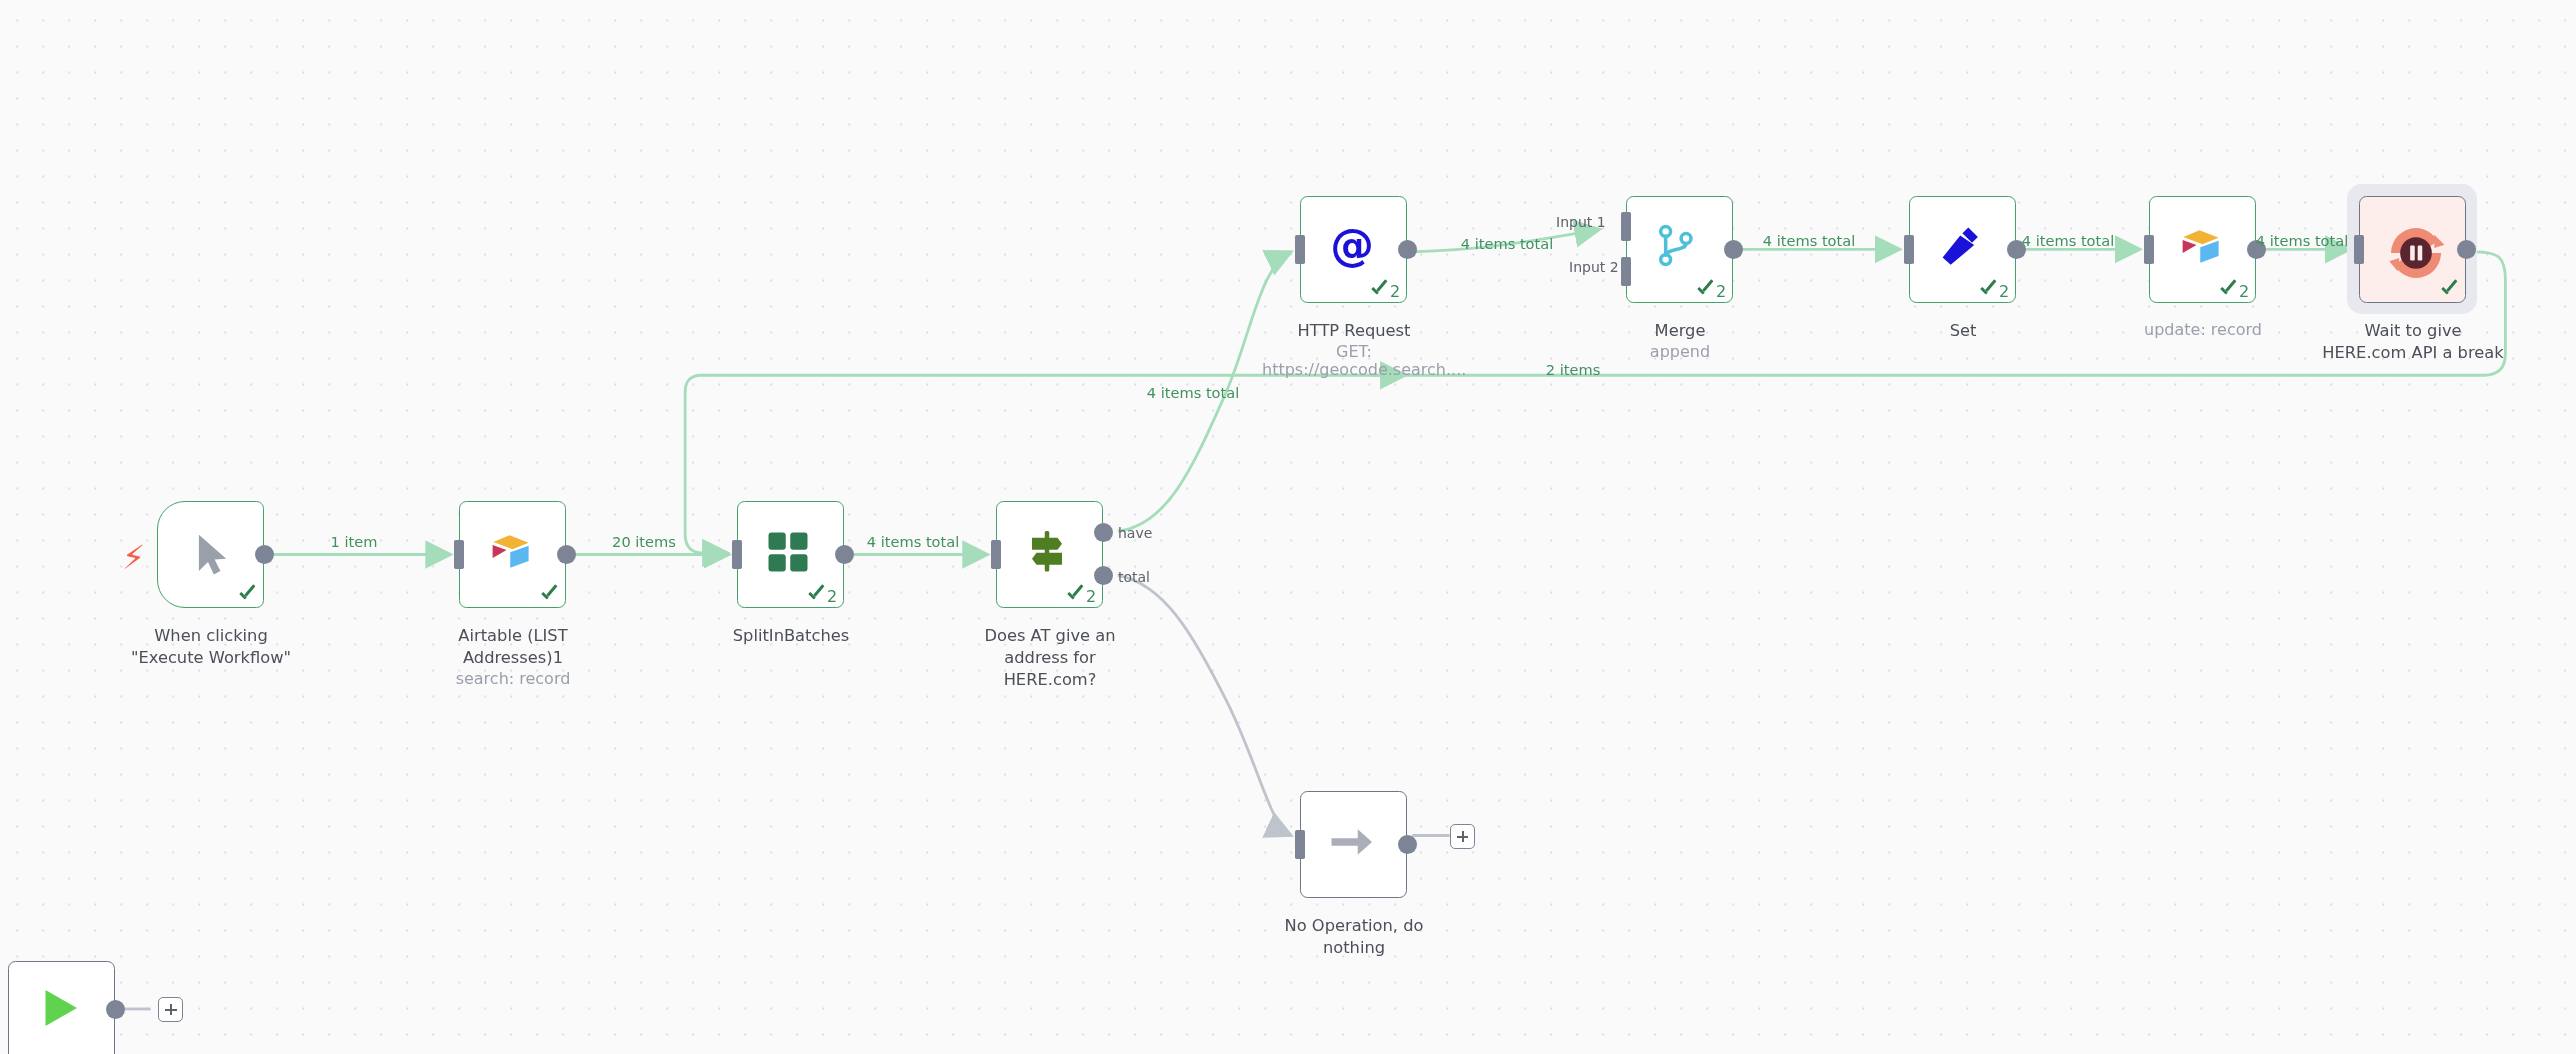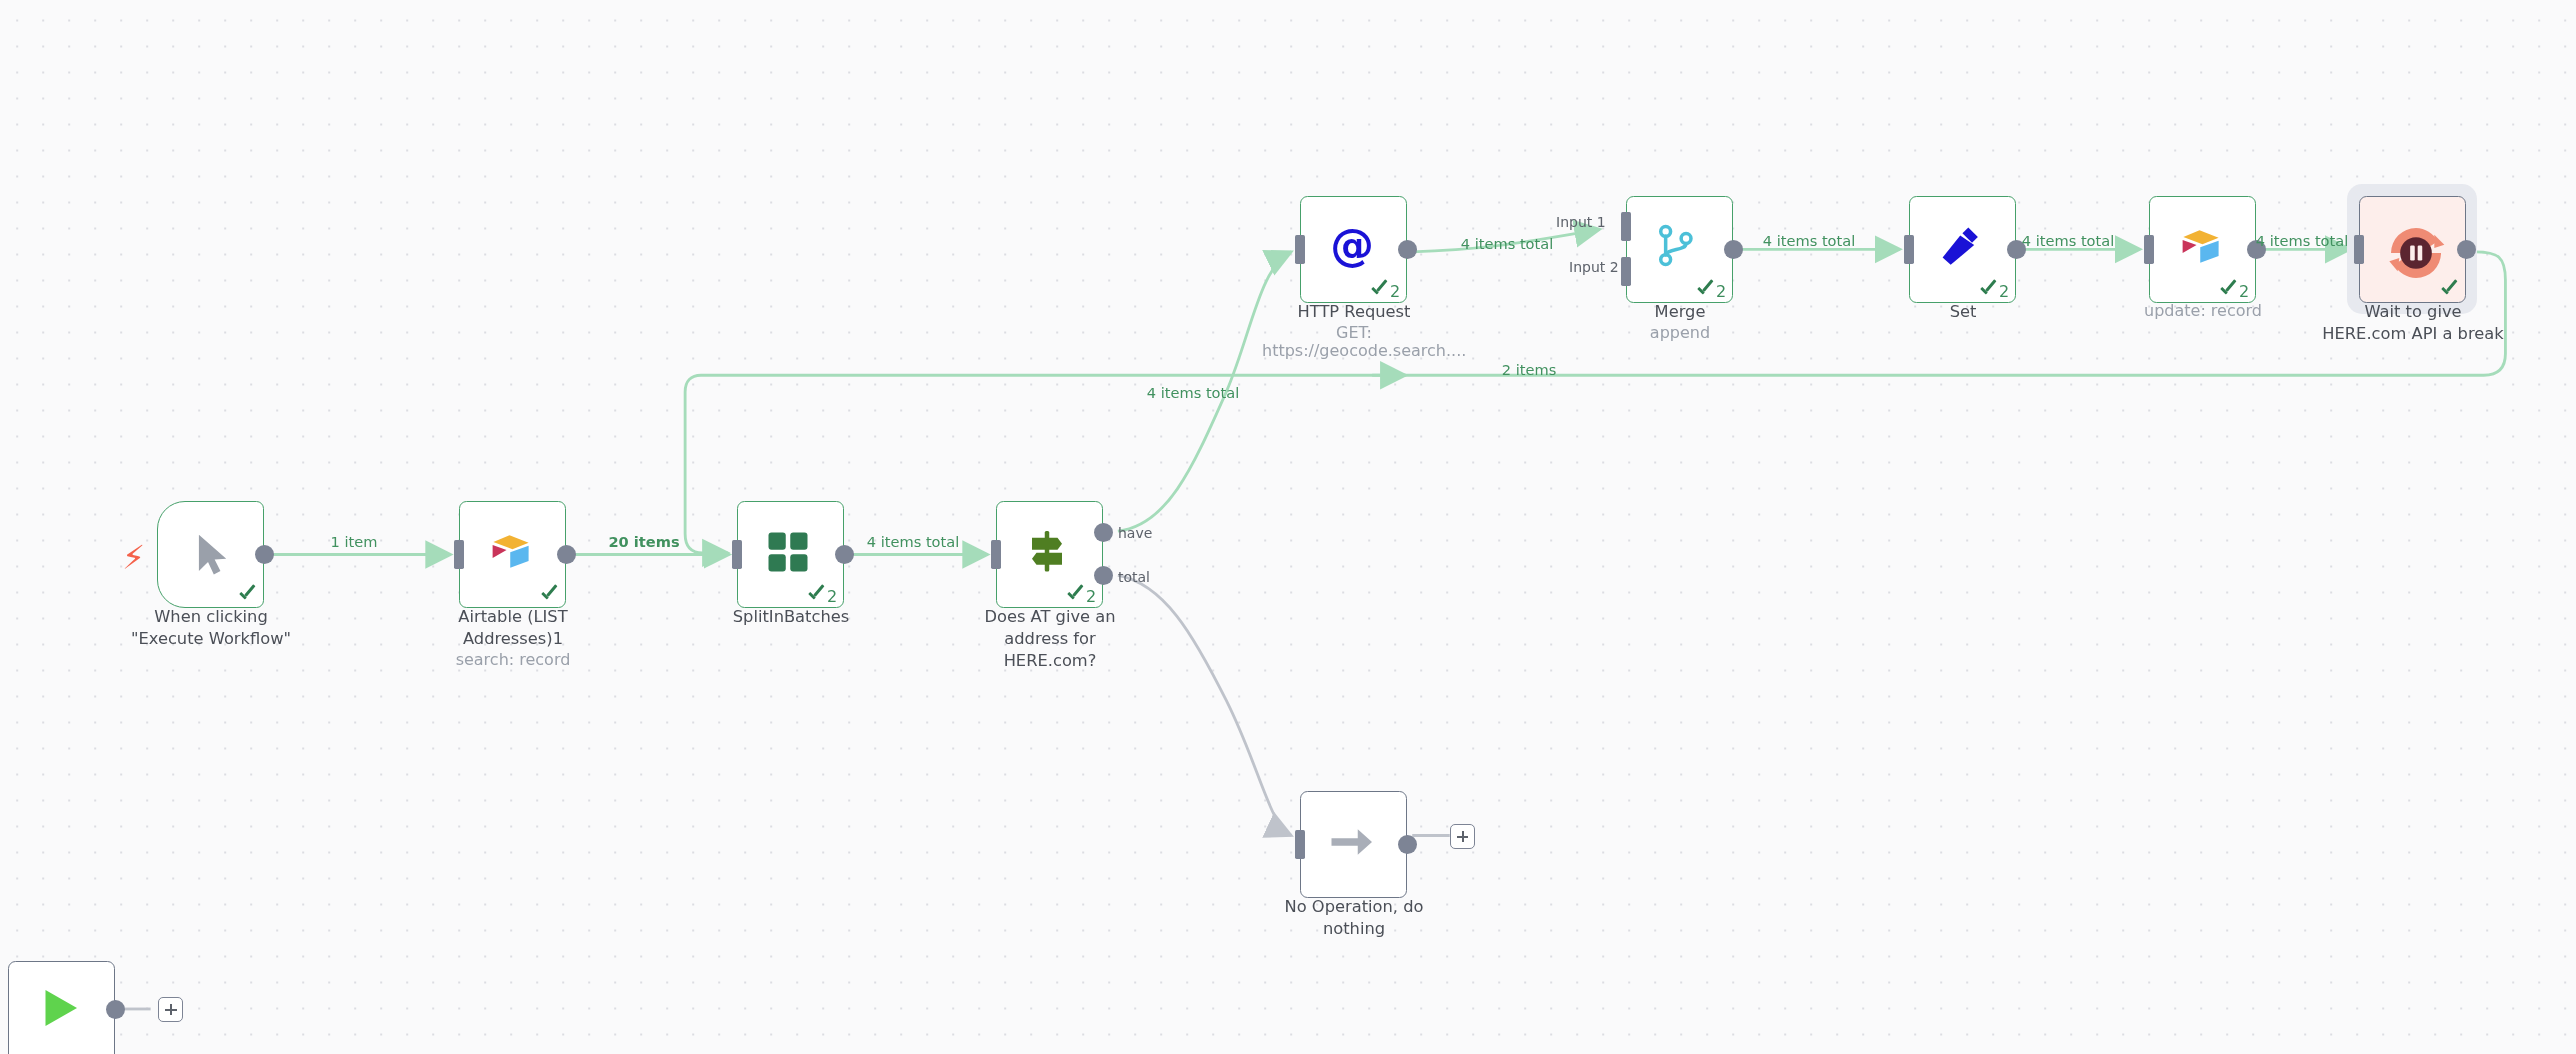--- a/index.html
+++ b/index.html
@@ -39,21 +39,21 @@
   
   .status { position:absolute; right:5.8px; bottom:1.7px; display:flex; align-items:flex-end; gap:0.8px; }
   .chk { width:20px; height:18.4px; position:relative; }
   .chk::before { content:""; position:absolute; left:1.7px; top:6.7px;
      width:7.5px; height:3.3px; background:#2e7d4f; transform:rotate(45deg); border-radius:0.8px; }
   .chk::after  { content:""; position:absolute; left:5.8px; top:2.5px;
      width:14px; height:3.3px; background:#2e7d4f; transform:rotate(-50deg); border-radius:0.8px; }
   .runs { font-size:16px; color:#3c8c5c; line-height:16px; }
 
   
-  .caption { position:absolute; top:105px; left:-38px; width:184px; text-align:center; }
+  .caption { position:absolute; top:124px; left:-38px; width:184px; text-align:center; }
   .cap-title { font-size:16.3px; color:#4b4f57; line-height:22px; }
   .cap-sub { font-size:16px; color:#9aa0aa; line-height:18.4px; margin-top:0.8px; }
 
   
   .portlbl { position:absolute; font-size:14px; color:#5d626b; white-space:nowrap; }
 
   
   .elabel { position:absolute; font-size:14.6px; color:#41915f; white-space:nowrap; transform:translate(-50%,-50%); }
 
   
@@ -341,23 +341,23 @@
         <svg viewBox="0 0 64 64" width="48" height="48">
           <path d="M14,8 L56,32 L14,56 Z" fill="#5fd34d"></path>
         </svg>
       </div>
     </div>
     <div class="dot" style="left:98px; top:39px;"></div>
     <div class="plus" style="left:150px; top:36px;"></div>
   </div>
 
   <div class="elabel" style="left:354px;  top:541px;">1 item</div>
-  <div class="elabel" style="left:644px;  top:541px;font-weight:bold;">20 items</div>
+  <div class="elabel" style="left:644px;  top:541px;">20 items</div>
   <div class="elabel" style="left:913px; top:541px;">4 items total</div>
   <div class="elabel" style="left:1193px; top:392px;">4 items total</div>
   <div class="elabel" style="left:1507px; top:243px;">4 items total</div>
   <div class="elabel" style="left:1809px; top:240px;">4 items total</div>
   <div class="elabel" style="left:2068px; top:240px;">4 items total</div>
   <div class="elabel" style="left:2302px; top:240px;">4 items total</div>
-  <div class="elabel" style="left:1529px; top:369px;">2 items</div>
+  <div class="elabel" style="left:1573px; top:369px;">2 items</div>
 
 </div>
 
 
 </body></html>

